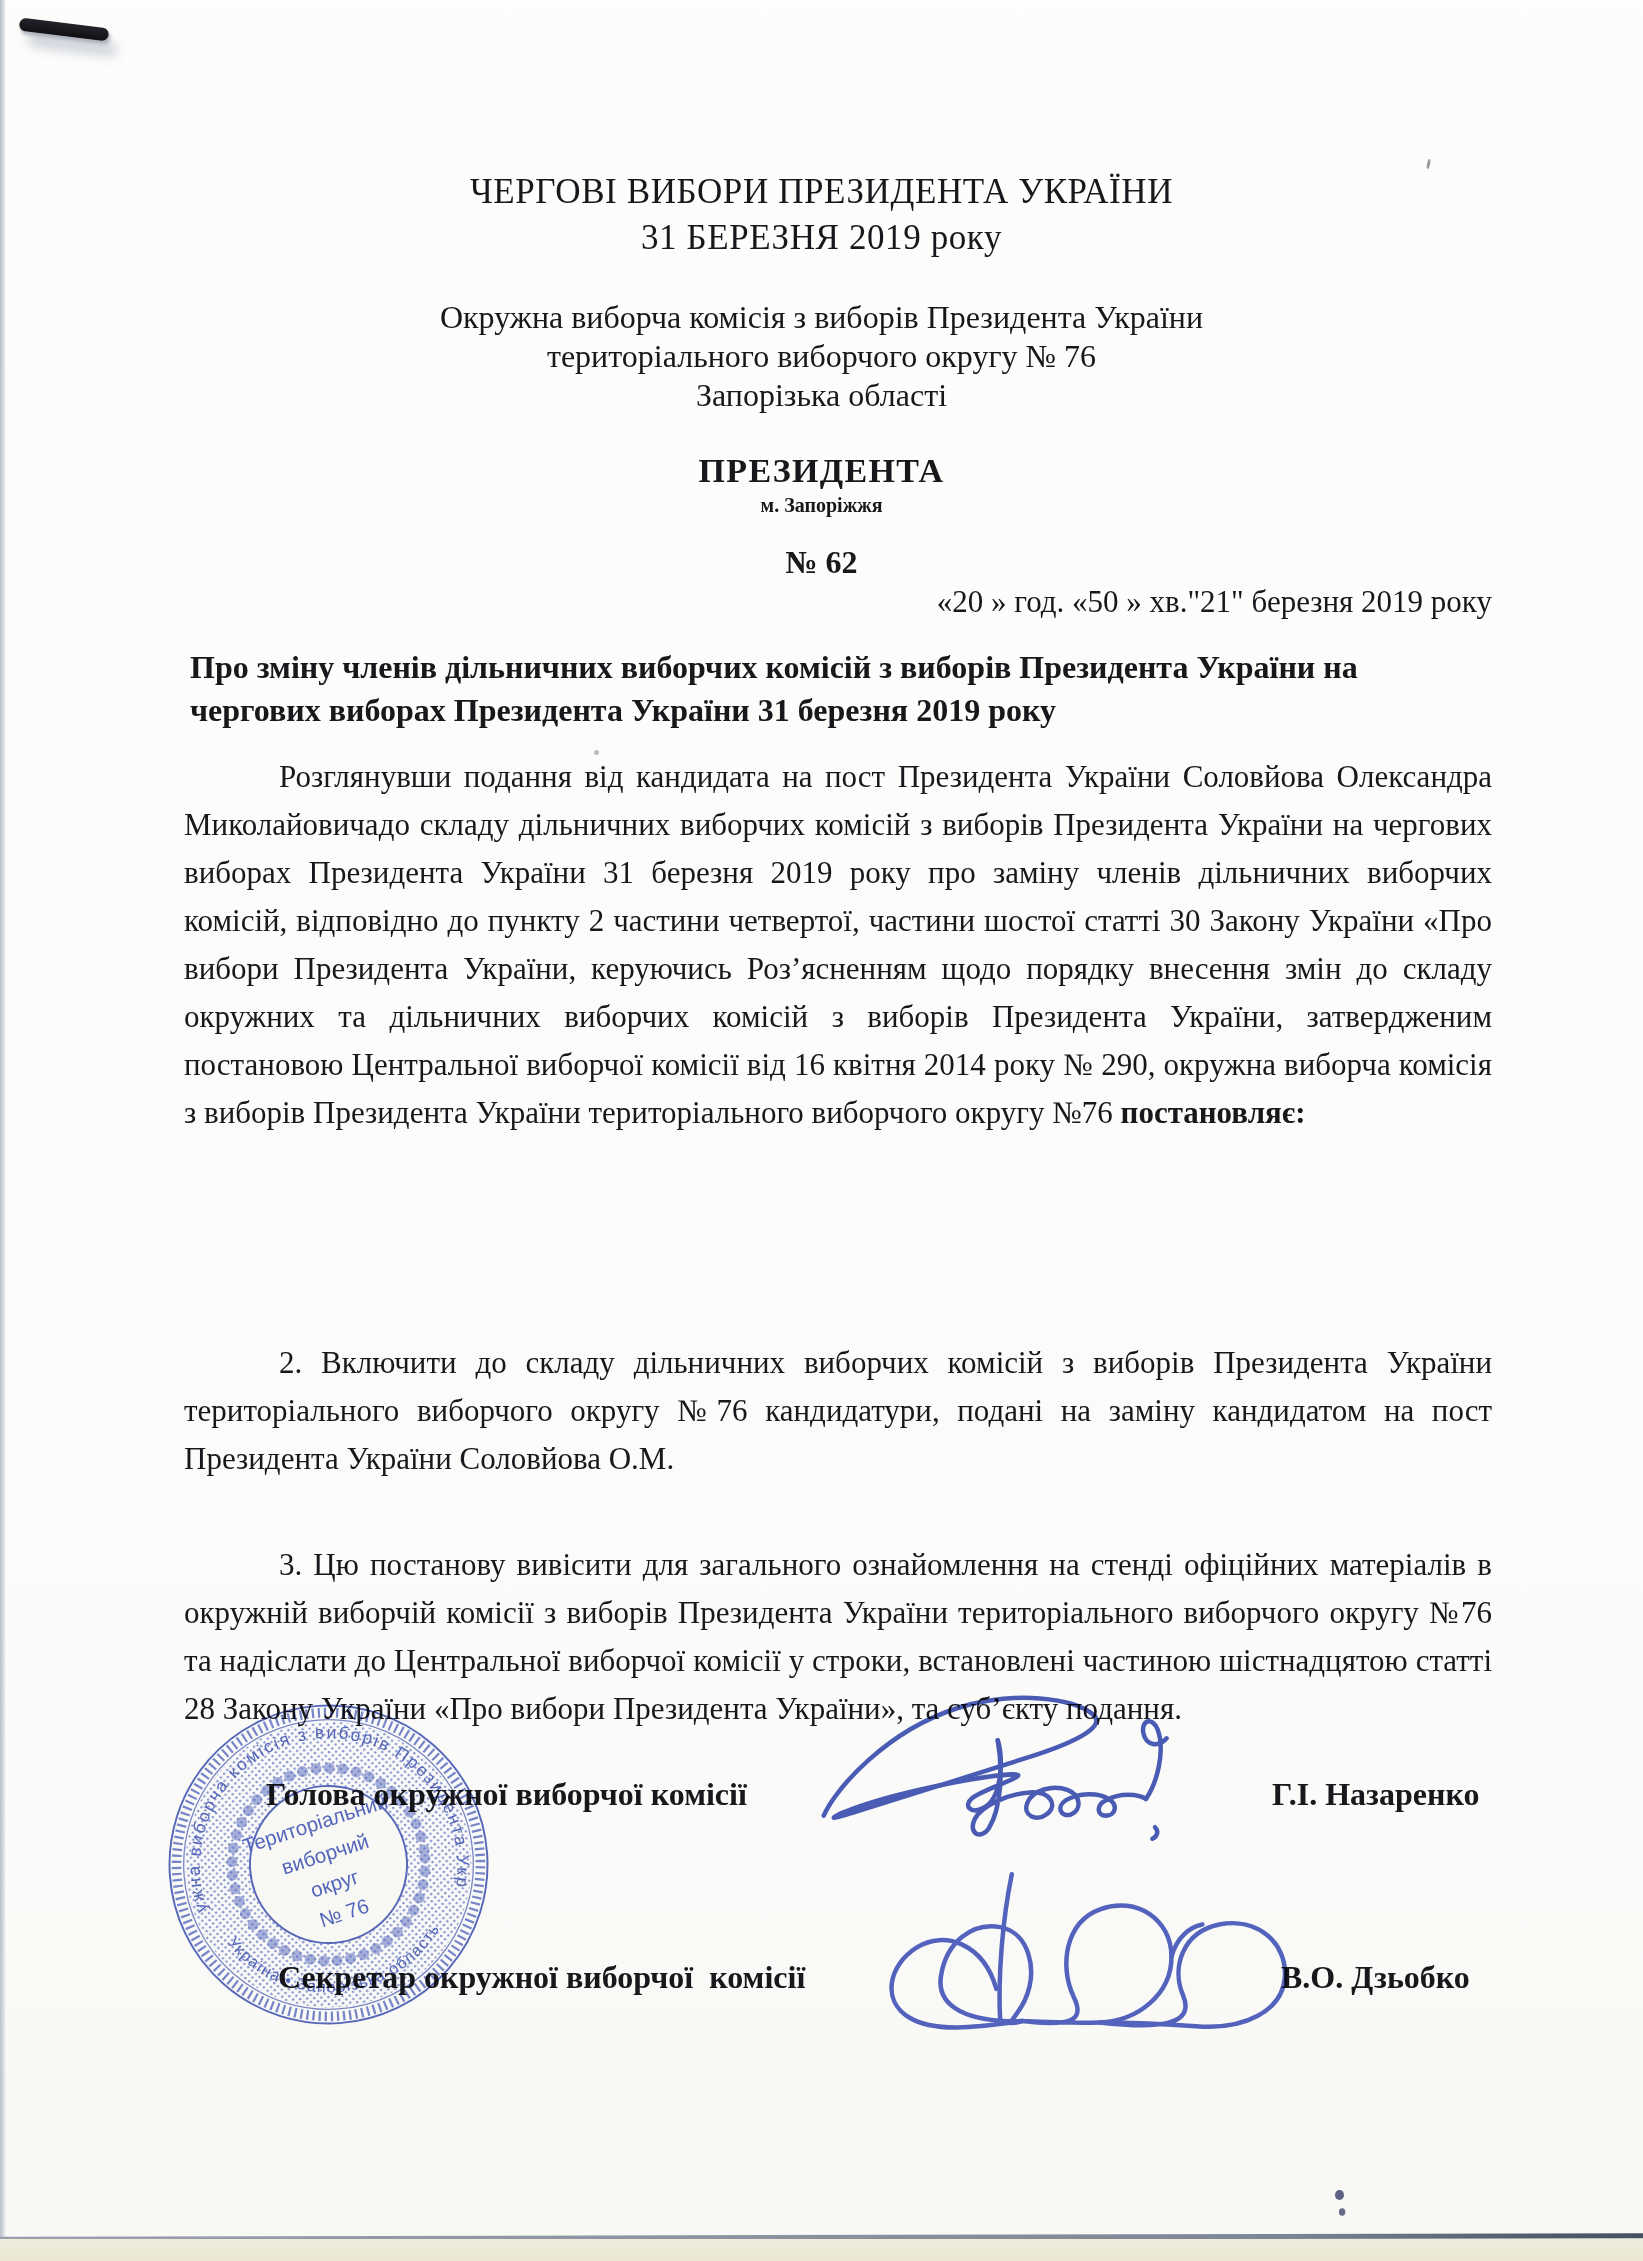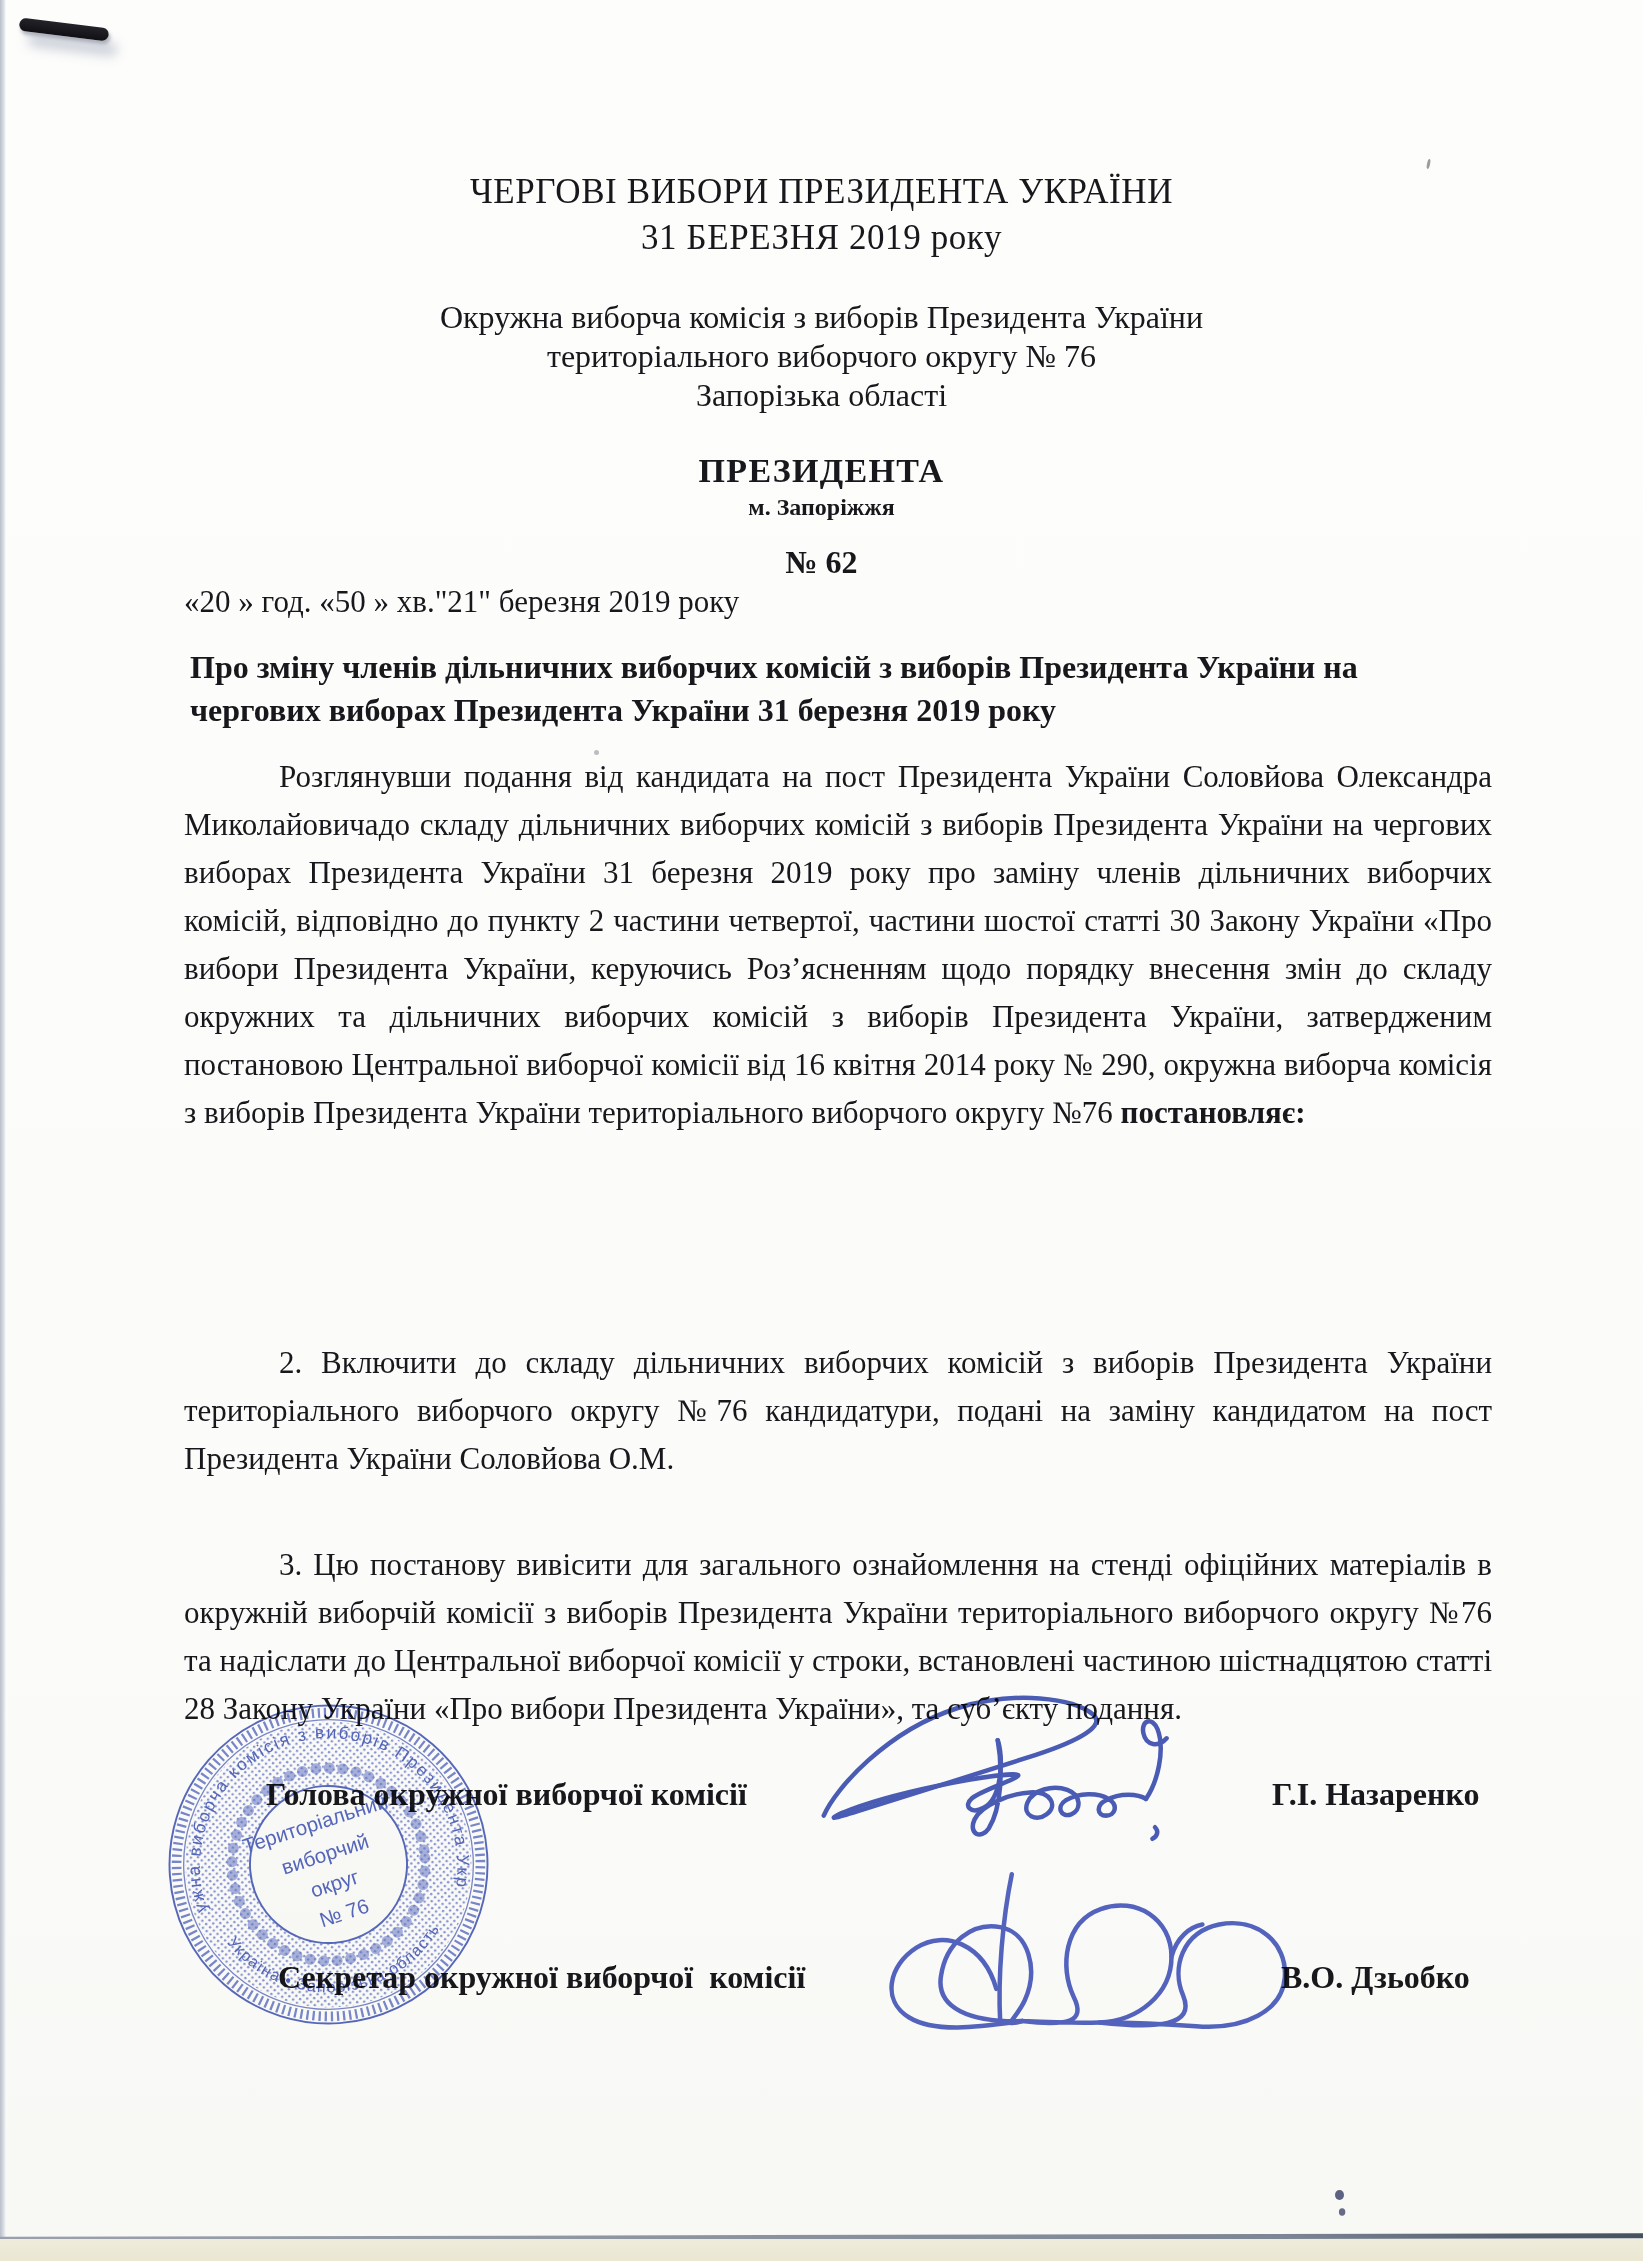--- a/index.html
+++ b/index.html
@@ -30,24 +30,24 @@
   }
   .center{ text-align:center; }
   .abs{ position:absolute; }
   .b{ font-weight:bold; }
   .doc-text{ font-size:31px; line-height:48px; }
   h1,h2,h3,p,div{ font-weight:normal; }
 
   .title-block{ left:0; right:0; top:169px; line-height:46px; font-size:35px; font-weight:bold; letter-spacing:0.6px;}
   .org-block{ left:0; right:0; top:298px; line-height:39px; font-size:32px; font-weight:bold; }
   .doctype{ left:0; right:0; top:452px; font-size:34px; font-weight:bold; letter-spacing:1.3px;}
-  .city{ left:0; right:0; top:494px; font-size:24px; font-weight:bold; }
+  .city{ left:0; right:0; top:494px; font-size:20px; font-weight:bold; }
   .number{ left:0; right:0; top:544px; font-size:32px; font-weight:bold; }
 
-  .meta-row{ left:184px; width:1308px; top:584px; display:flex; justify-content:flex-start; font-size:31px; }
+  .meta-row{ left:184px; width:1308px; top:584px; display:flex; justify-content:flex-end; font-size:31px; }
   .subject{ left:190px; width:1276px; top:646px; font-size:32px; line-height:43px; font-weight:bold; }
 
   .para{ left:184px; width:1308px; text-align:justify; text-indent:95px; }
   .p-preamble{ top:753px; }
   .p-item1{ top:1142px; }
   .p-item2{ top:1339px; }
   .p-item3{ top:1541px; }
 
   .sig-row{ left:184px; width:1308px; height:45px; font-size:32px; font-weight:bold; }
   .sig-row .sig-title{ position:absolute; left:82px; top:0; white-space:pre-wrap; }

